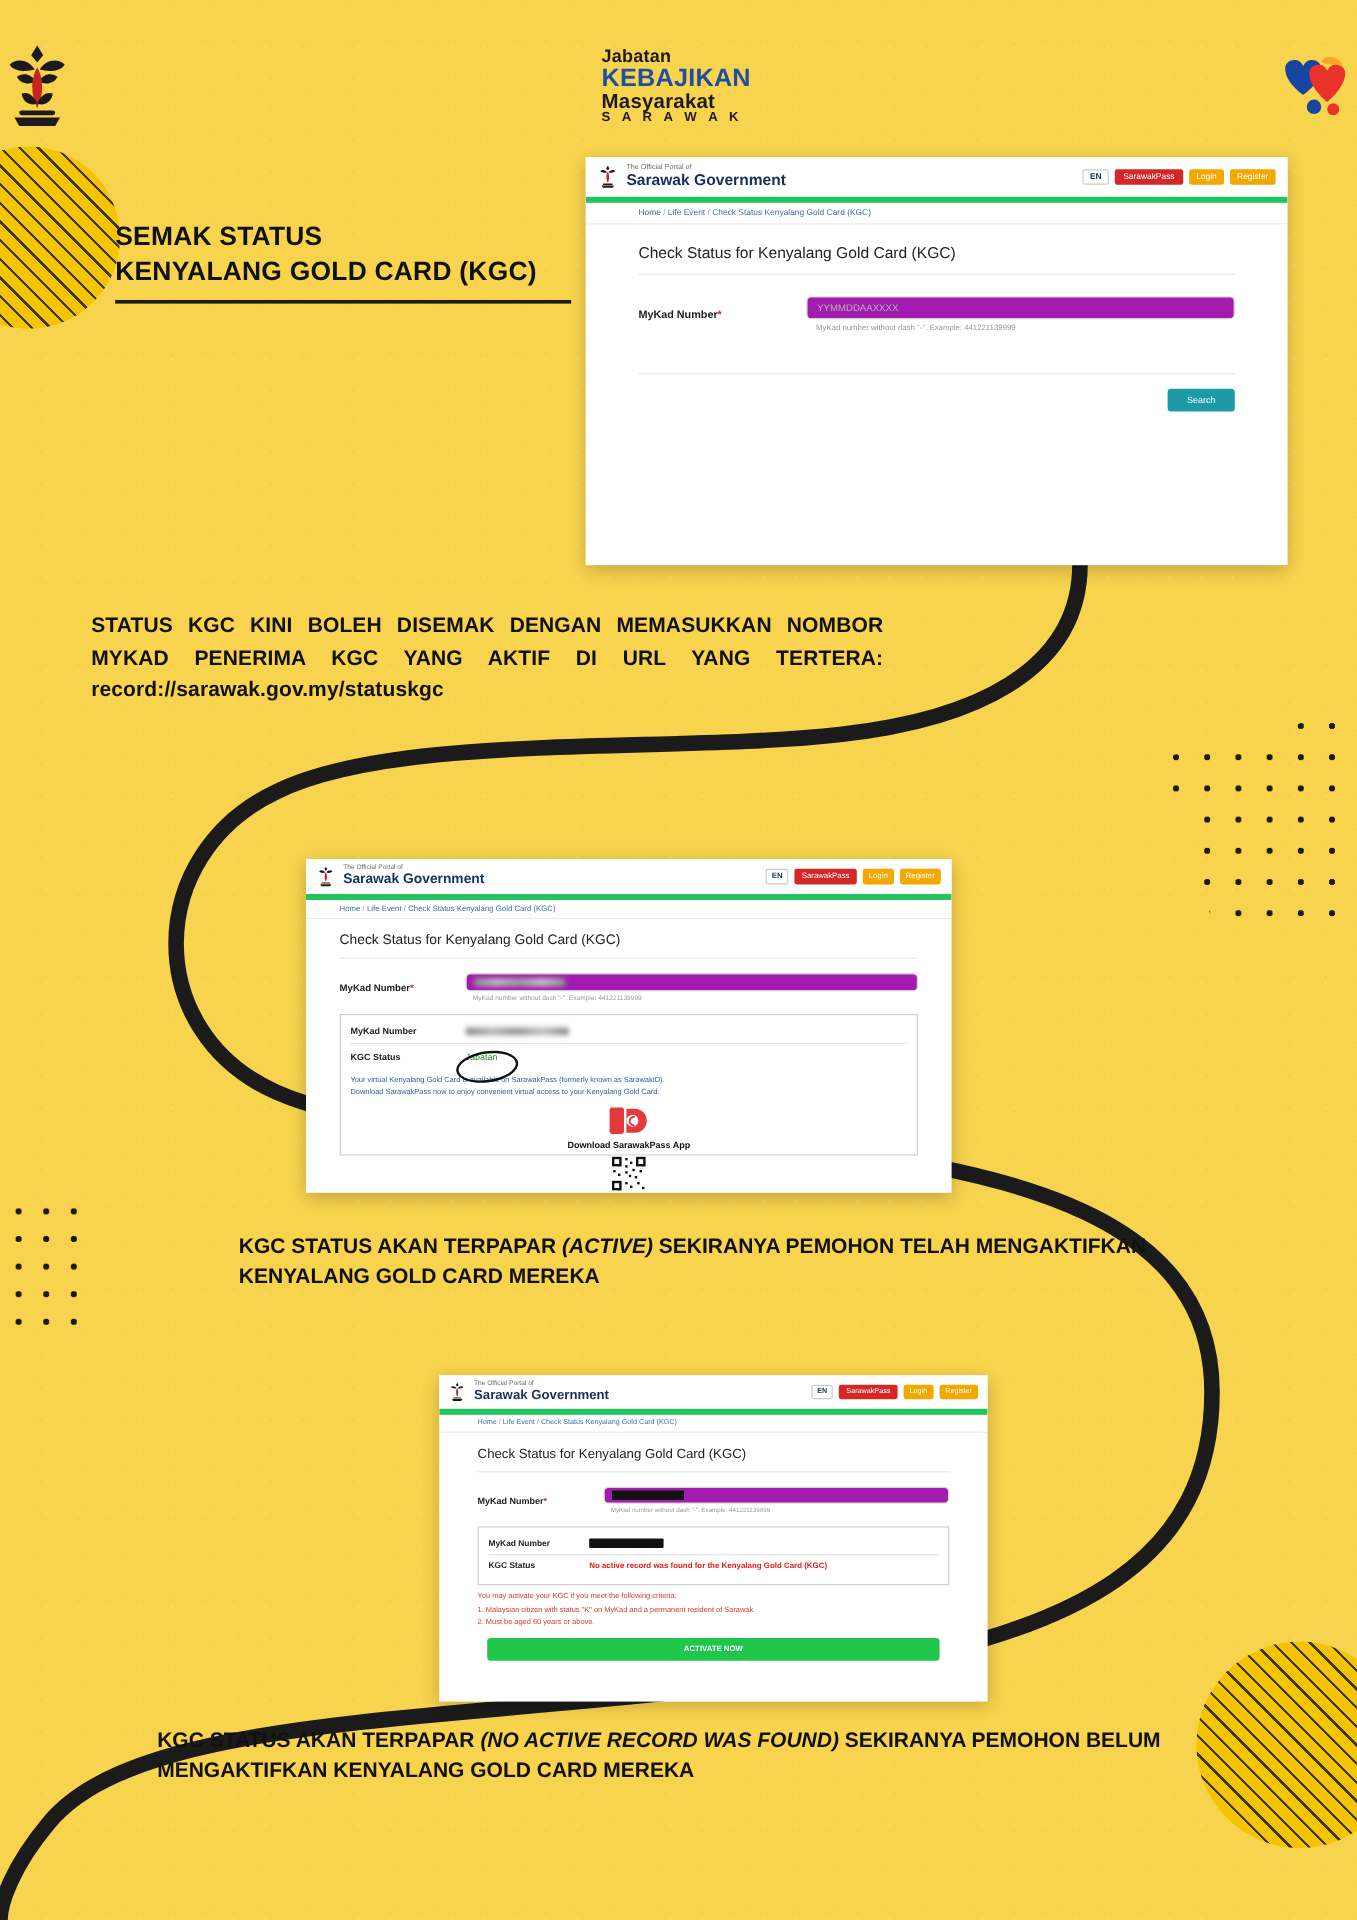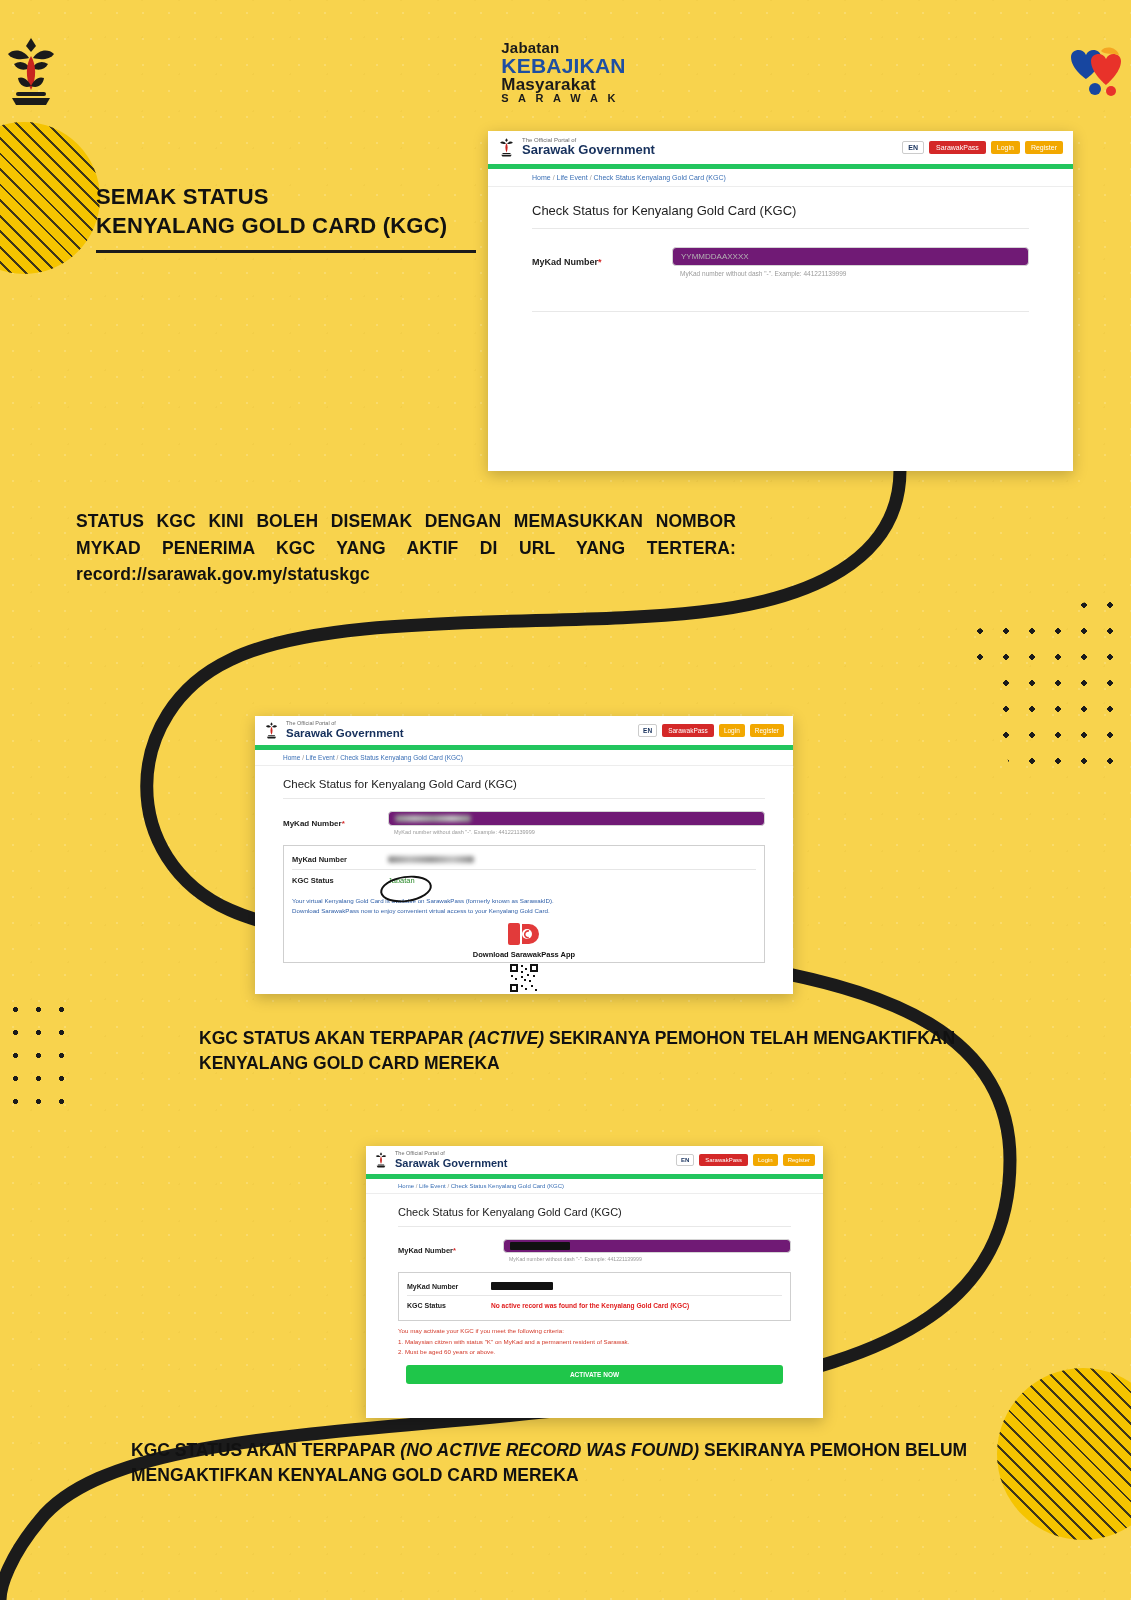--- a/index.html
+++ b/index.html
@@ -132,21 +132,21 @@
   .chip.reg { background:#f2a800; }
   .chip.en { background:#fff; color:#16305c; font-weight:700; }
   .crumb { color:#3a6fb5; border-bottom:1px solid #ededed; }
   .crumb .sep { color:#999; }
   .h1 { color:#222; font-weight:400; }
   .hr { border-bottom:1px solid #e8e8e8; }
   .field-row { display:flex; align-items:center; }
   .flabel { color:#222; font-weight:700; }
   .flabel .req { color:#d42828; }
   .inp {
-    border:1px solid #d4d4d4; border-radius:4px; background:#701a75; color:#b4b4b4;
+    border:1px solid #d4d4d4; border-radius:4px; background:#a21caf; color:#b4b4b4;
     display:flex; align-items:center;
   }
   .hint { color:#9a9a9a; }
   .btn-search {
     background:#1c9aa6; color:#fff; border-radius:3px; text-align:center;
   }
   .blurred {
     background: linear-gradient(90deg,#8e8e8e,#b9b9b9,#9a9a9a,#c2c2c2,#8e8e8e);
     filter: blur(2.2px); border-radius:2px;
   }
@@ -272,20 +272,23 @@
     </div>
     <div style="flex:1;">
       <div class="inp" style="height:19px; padding:0 8px; font-size:8px;" title="YYMMDDAAXXXX">
         <span>YYMMDDAAXXXX</span>
       </div>
       <div class="hint" style="font-size:6.5px; margin-top:4px; padding-left:8px;">MyKad number without dash "-". Example: 441221139999</div>
     </div>
   </div>
 
   <div class="hr" style="margin:34px 44px 0;"></div>
+  <div style="display:flex; justify-content:flex-end; padding:12px 44px 0;">
+    <div class="btn-search" style="width:56px; font-size:7.5px; padding:5px 0;">Search</div>
+  </div>
 </div>
 
 <div class="para-1">
   <span>STATUS KGC KINI BOLEH DISEMAK DENGAN MEMASUKKAN NOMBOR MYKAD PENERIMA KGC YANG AKTIF DI URL YANG TERTERA: </span><span class="url">record://sarawak.gov.my/statuskgc</span>
 </div>
 
 <div class="mock" style="left:255px; top:716px; width:538px; height:278px;">
   <div class="topbar" style="padding:5px 9px;">
     <div class="brand">
       <svg class="crest-s" width="15" height="19" viewBox="0 0 62 76">

